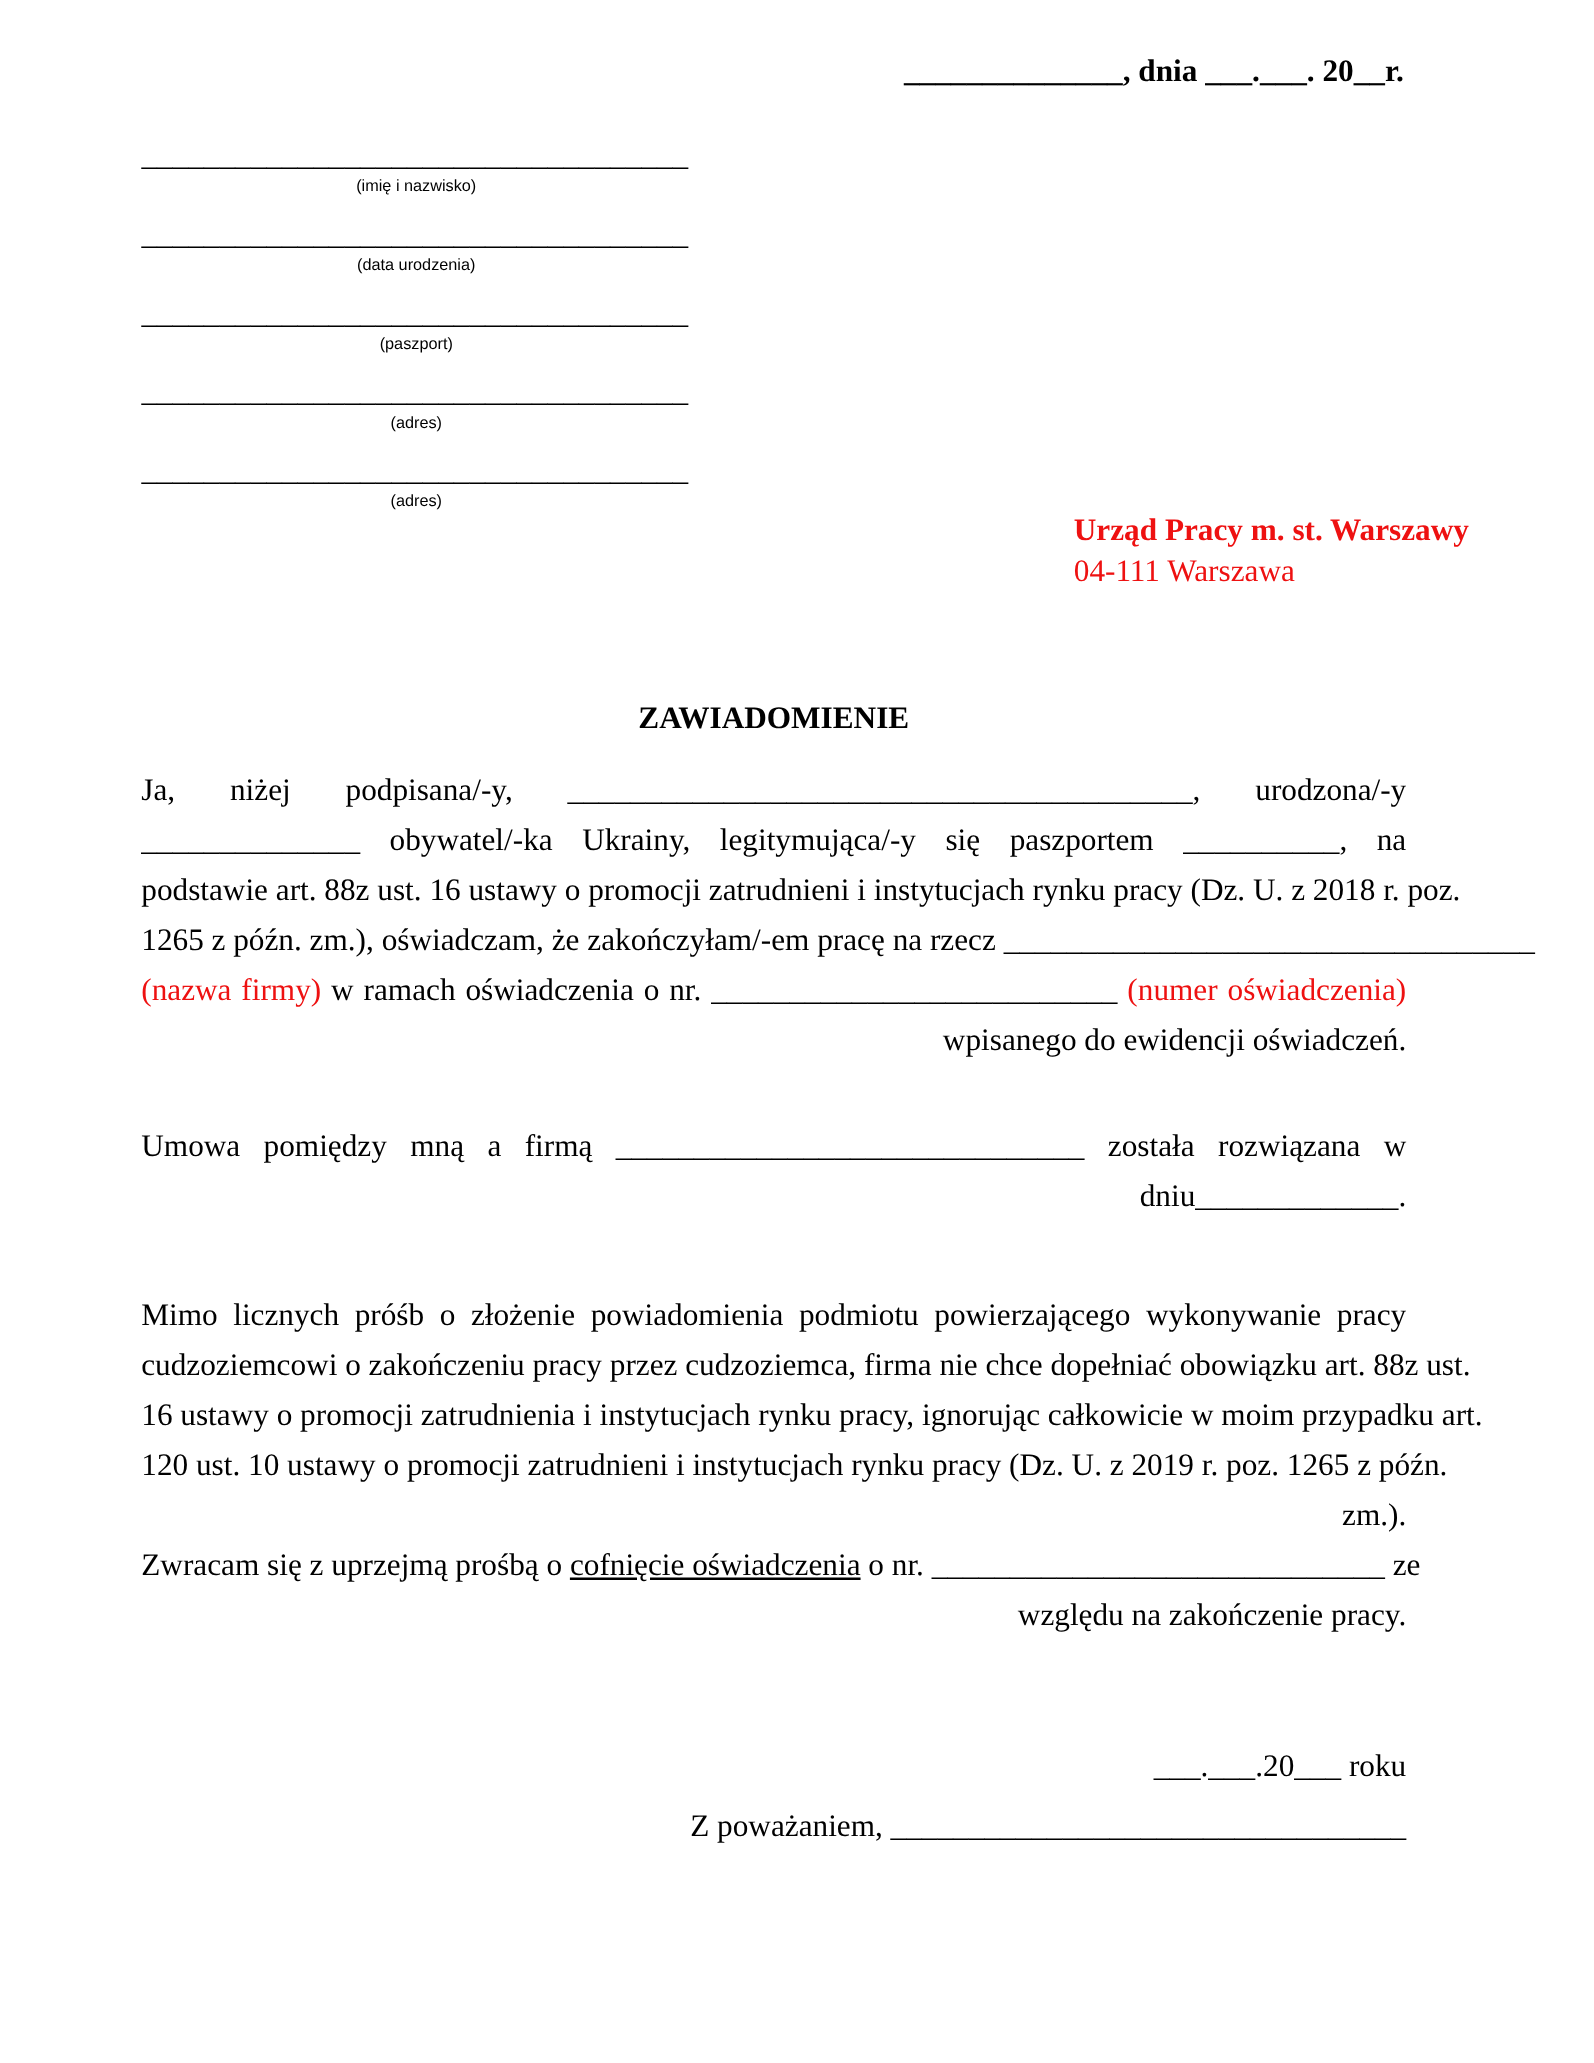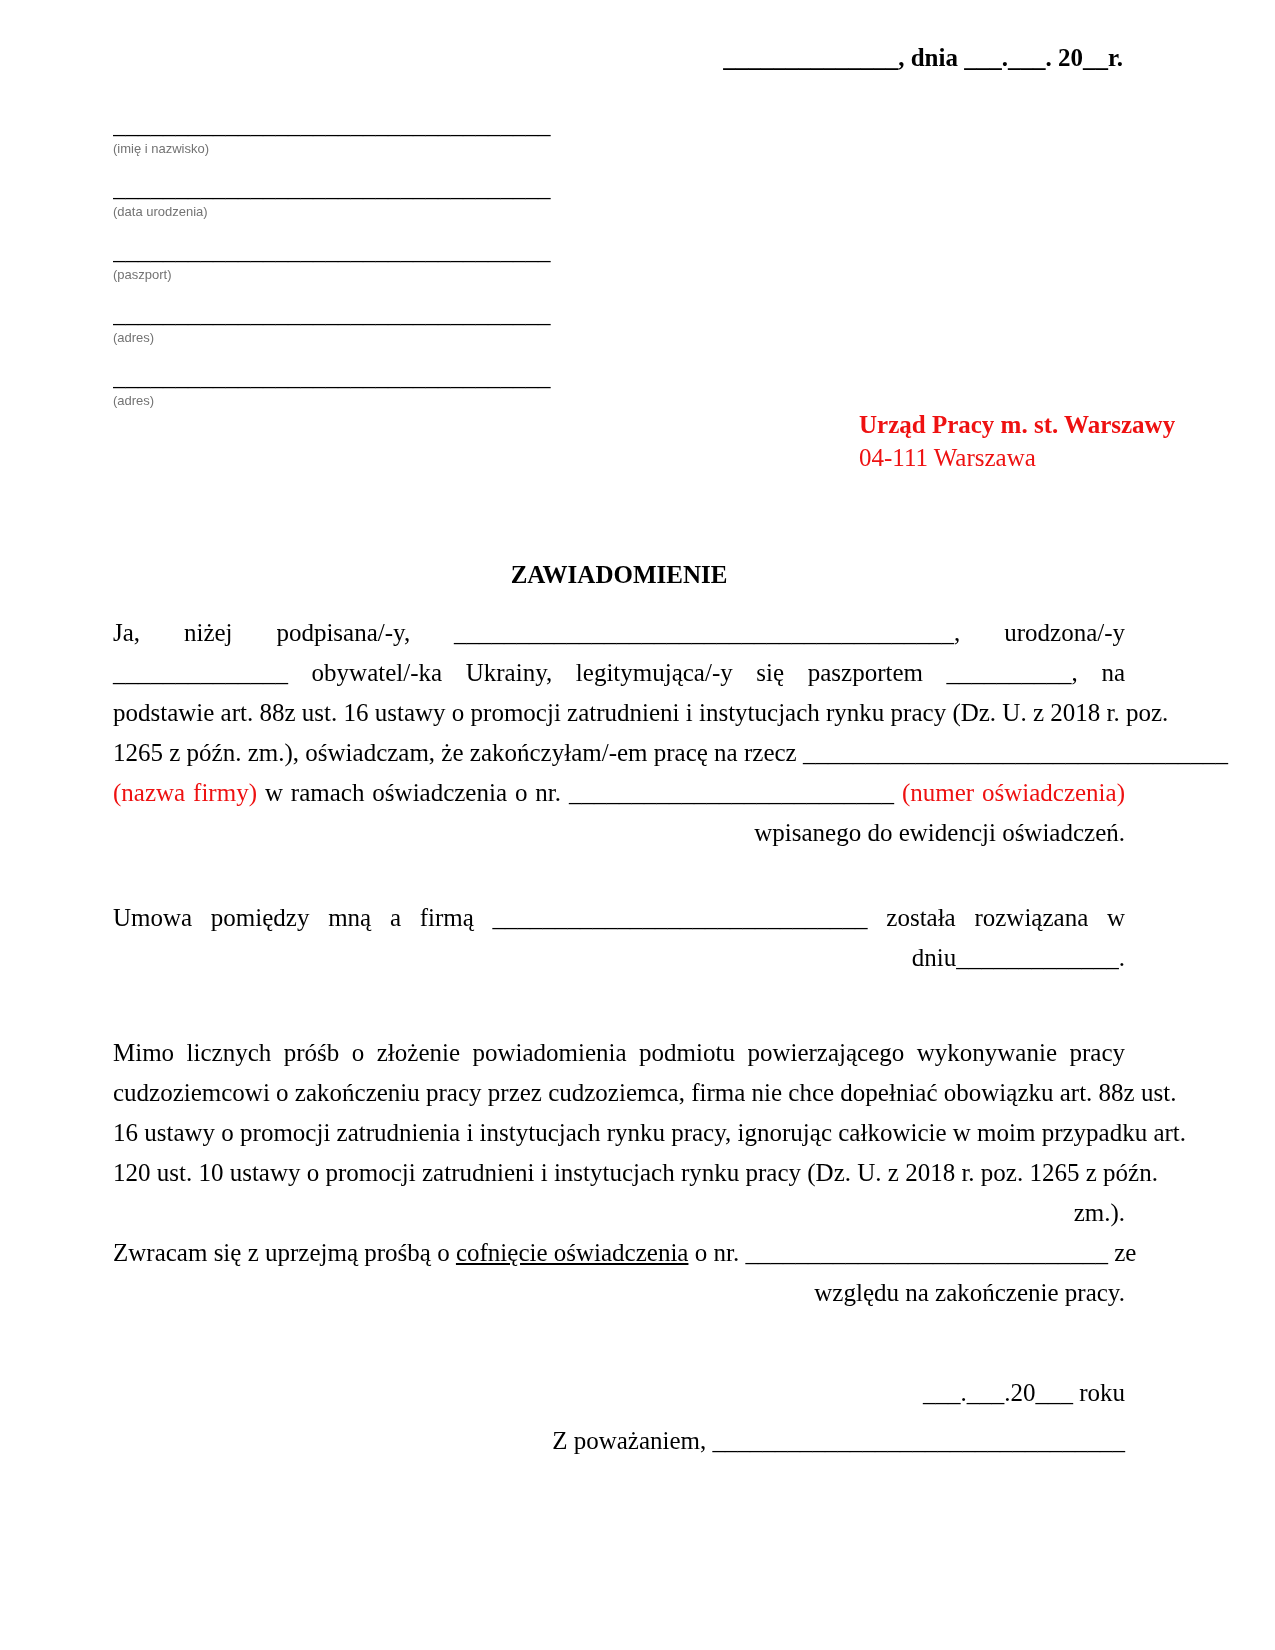--- a/index.html
+++ b/index.html
@@ -8,34 +8,34 @@
     color:#000000; font-family:"Liberation Serif", serif; overflow:hidden;
   }
   .date-line {
     position:absolute; top:44px; right:152px;
     font-size:25px; font-weight:bold; white-space:nowrap;
   }
   .form-fields { position:absolute; top:110px; left:113px; width:440px; }
   .field { margin-bottom:16px; }
   .blank-line { font-size:25px; line-height:30px; white-space:nowrap; overflow:hidden; }
   .field-label {
-    text-align:left; font-family:"Liberation Sans", sans-serif;
-    font-size:13px; line-height:16px; margin-top:1px; color:#737373;
+    text-align:center; font-family:"Liberation Sans", sans-serif;
+    font-size:13px; line-height:16px; margin-top:1px; color:#000000;
   }
   .recipient { position:absolute; top:408px; left:859px; font-size:25px; line-height:33px; }
   .recipient .name { font-weight:bold; }
   .red { color:#ee1111; }
   .body-text { position:absolute; top:555px; left:113px; width:1012px; font-size:25px; line-height:40px; }
   .title { text-align:center; font-weight:bold; }
   .para { margin:0; }
   .p1 { margin-top:18px; }
   .p2 { margin-top:45px; }
   .p3 { margin-top:55px; }
   .p4 { }
-  .footer-block { margin-top:60px; }
+  .footer-block { margin-top:81px; }
   .line { white-space:nowrap; }
   .jl { text-align:justify; text-align-last:justify; }
   .ll { text-align:right; }
   .u { text-decoration:underline; }
   .sign-line { margin-top:8px; }
 </style>
 </head>
 <body>
 
 <div class="page">
@@ -85,21 +85,21 @@
 
     <div class="para p2">
       <div class="line jl">Umowa pomiędzy mną a firmą ______________________________ została rozwiązana w</div>
       <div class="line ll">dniu_____________.</div>
     </div>
 
     <div class="para p3">
       <div class="line jl">Mimo licznych próśb o złożenie powiadomienia podmiotu powierzającego wykonywanie pracy</div>
       <div class="line jl">cudzoziemcowi o zakończeniu pracy przez cudzoziemca, firma nie chce dopełniać obowiązku art. 88z ust.</div>
       <div class="line jl">16 ustawy o promocji zatrudnienia i instytucjach rynku pracy, ignorując całkowicie w moim przypadku art.</div>
-      <div class="line jl">120 ust. 10 ustawy o promocji zatrudnieni i instytucjach rynku pracy (Dz. U. z 2018 r. poz. 1265 z późn.</div>
+      <div class="line jl">120 ust. 10 ustawy o promocji zatrudnieni i instytucjach rynku pracy (Dz. U. z 2019 r. poz. 1265 z późn.</div>
       <div class="line ll">zm.).</div>
     </div>
 
     <div class="para p4">
       <div class="line jl"><span>Zwracam się z uprzejmą prośbą o </span><span class="u">cofnięcie oświadczenia</span><span> o nr. _____________________________ ze</span></div>
       <div class="line ll">względu na zakończenie pracy.</div>
     </div>
 
     <div class="footer-block">
       <div class="line ll">___.___.20___ roku</div>

